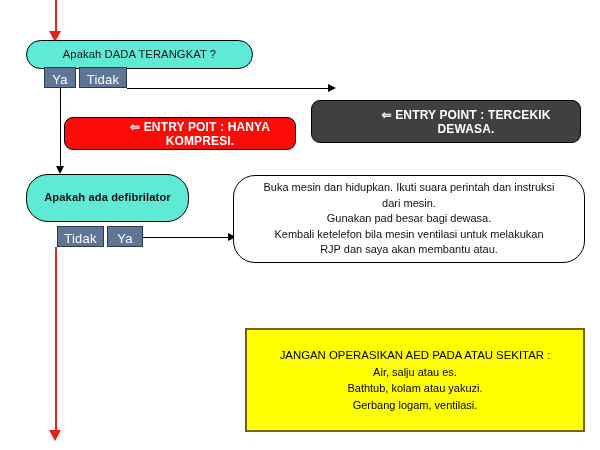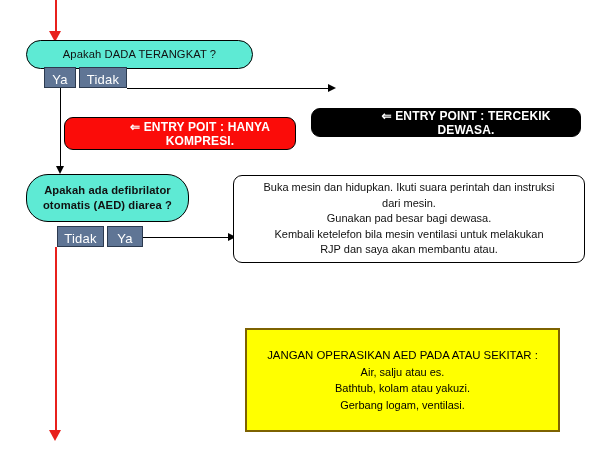--- a/index.html
+++ b/index.html
@@ -89,41 +89,41 @@
     font-size: 12px;
     font-weight: bold;
     letter-spacing: .15px;
     padding-left: 40px;
   }
   #node-entry-red {
     left: 64px; top: 117px; width: 232px; height: 33px;
     background: #fb0c09;
   }
   #node-entry-blue {
-    left: 311px; top: 108px; width: 270px; height: 29px;
-    background: #000000;
+    left: 311px; top: 100px; width: 270px; height: 43px;
+    background: #404040;
   }
 
   
   #node-instructions {
     left: 233px; top: 175px; width: 352px; height: 88px;
     background: #ffffff;
     border: 1.4px solid #000000;
-    border-radius: 9px;
+    border-radius: 22px;
     color: #111111;
     font-size: 11px;
     line-height: 1.42;
     flex-direction: column;
     padding: 3px 8px;
   }
   #node-instructions .ln { display: block; white-space: nowrap; }
 
   
   #node-warning {
-    left: 245px; top: 328px; width: 315px; height: 104px;
+    left: 245px; top: 328px; width: 340px; height: 104px;
     background: #ffff00;
     border: 2px solid #7d6200;
     color: #000000;
     font-size: 11px;
     line-height: 1.48;
     flex-direction: column;
     padding: 4px 6px;
   }
   #node-warning .ln { display: block; white-space: nowrap; }
   #node-warning .hdr { font-size: 11.4px; }
@@ -191,21 +191,20 @@
 
   <div class="node entrybox" id="node-entry-red">
     <span>⇐ ENTRY POIT : HANYA KOMPRESI.</span>
   </div>
   <div class="node entrybox" id="node-entry-blue">
     <span>⇐ ENTRY POINT : TERCEKIK DEWASA.</span>
   </div>
 
   <div class="node pill" id="node-aed">
     <span class="ln">Apakah ada defibrilator</span>
-    <span class="ln">otomatis (AED) diarea ?</span>
   </div>
   <div class="chip" id="chip-tidak-2">
     <span>Tidak</span>
   </div>
   <div class="chip" id="chip-ya-2">
     <span>Ya</span>
   </div>
 
   <div class="node" id="node-instructions">
     <span class="ln">Buka mesin dan hidupkan. Ikuti suara perintah dan instruksi</span>

